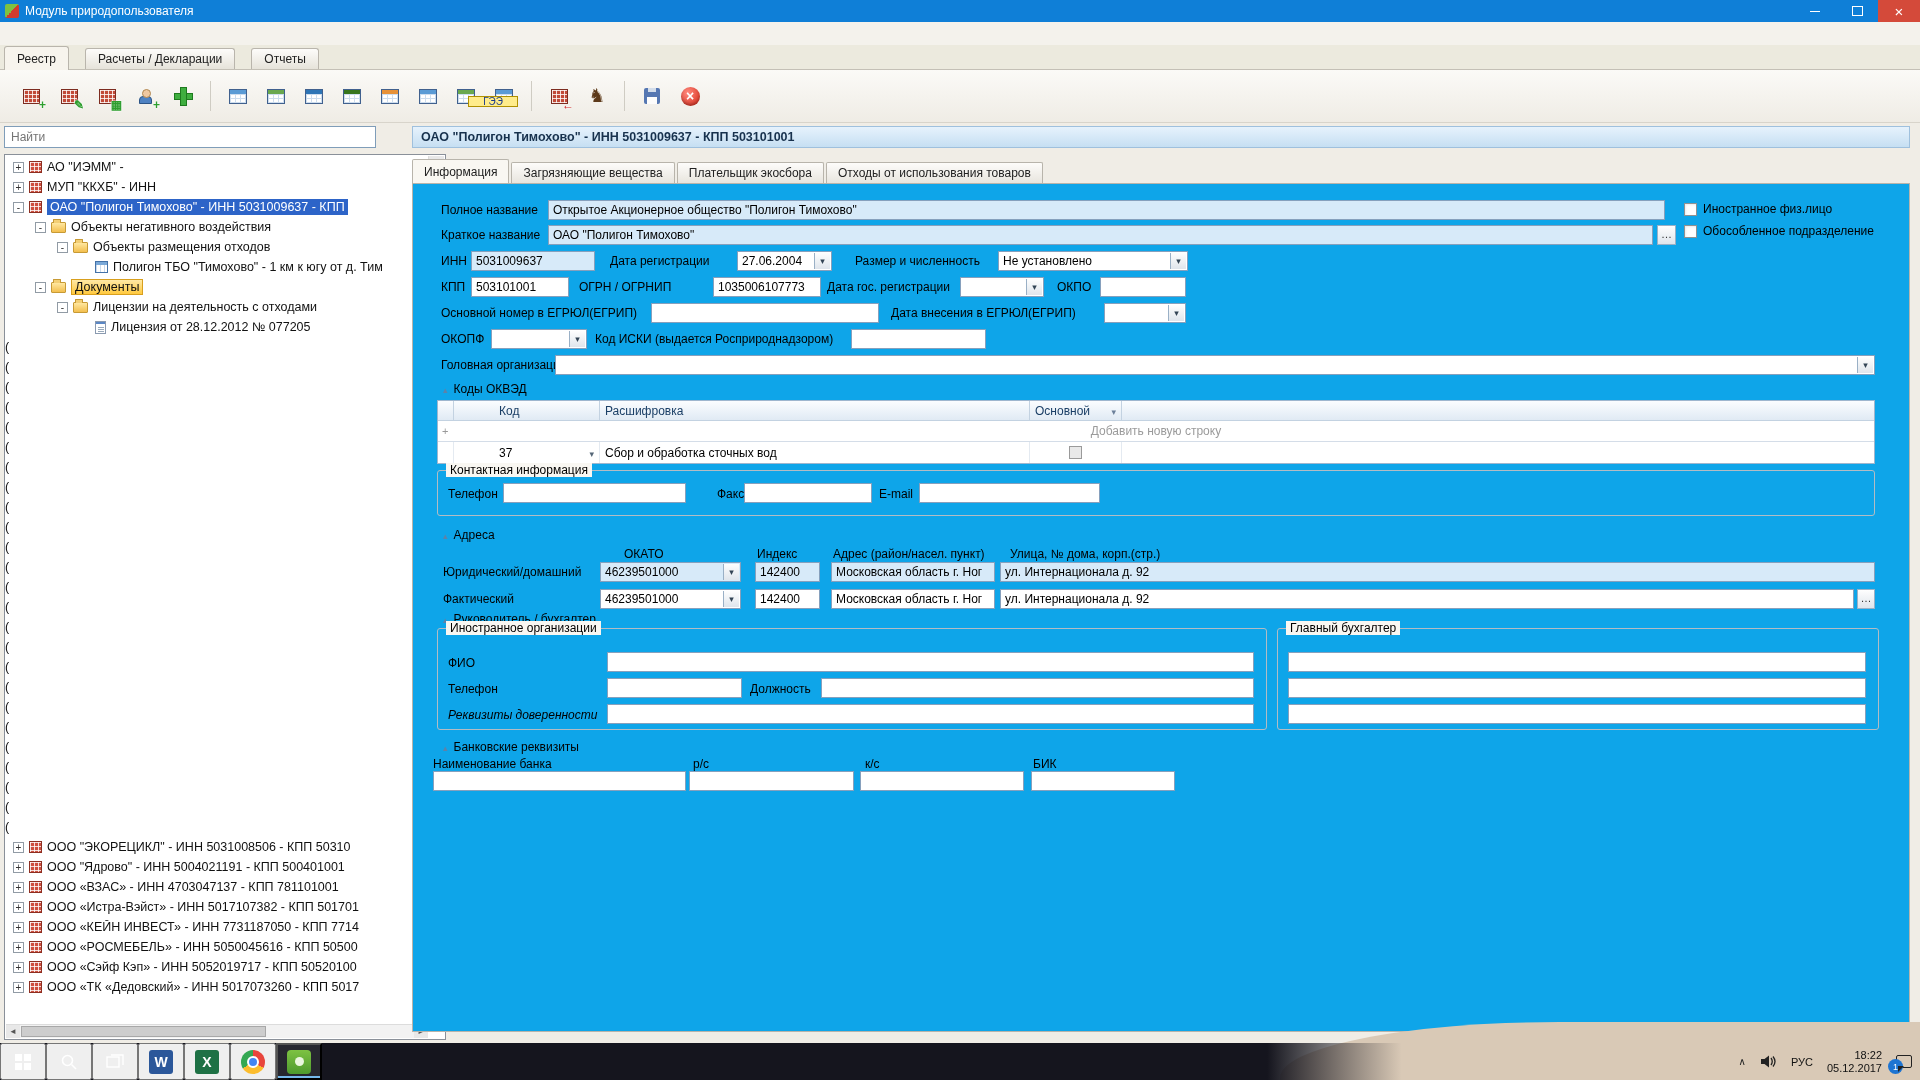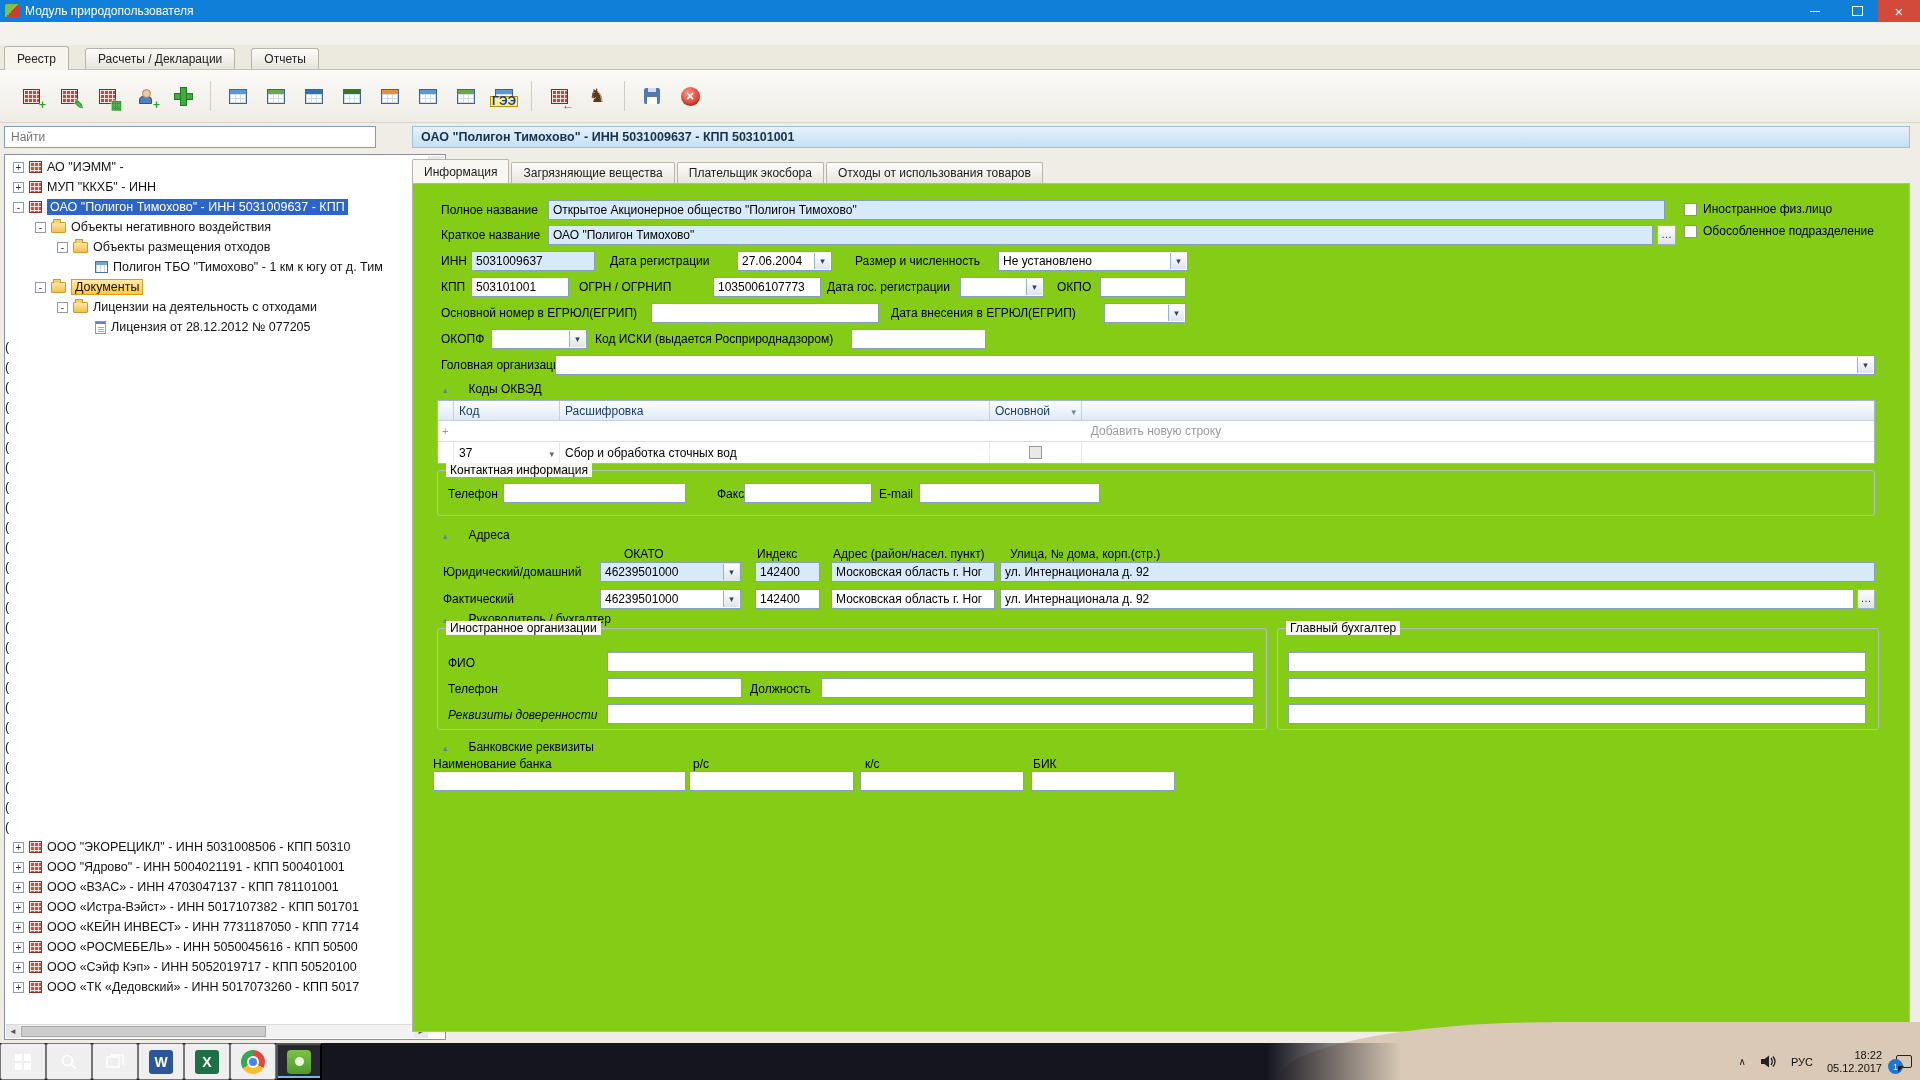--- a/index.html
+++ b/index.html
@@ -41,21 +41,21 @@
   .tbk-plus .tico-base { width:17px; height:17px; }
   .tbk-plus .tico-base::before { content:""; position:absolute; left:0; top:6px; width:17px; height:5px; background:#3fae3f; box-shadow:0 0 0 1px #1e7a1e; }
   .tbk-plus .tico-base::after { content:""; position:absolute; left:6px; top:0; width:5px; height:17px; background:#3fae3f; box-shadow:0 0 0 1px #1e7a1e; }
   .tbk-table-blue .tico-base, .tbk-table-green .tico-base, .tbk-table-blue2 .tico-base, .tbk-table-green2 .tico-base, .tbk-table-orange .tico-base, .tbk-gee .tico-base { width:18px; height:15px; background:#fff; border:1px solid #41618e; background-image:linear-gradient(#cdddee 1px,transparent 1px),linear-gradient(90deg,#cdddee 1px,transparent 1px); background-size:5px 4px; }
   .tbk-table-blue .tico-base  { box-shadow:inset 0 4px 0 #5b9bd5; }
   .tbk-table-green .tico-base { box-shadow:inset 0 4px 0 #6aa84f; }
   .tbk-table-blue2 .tico-base { box-shadow:inset 0 4px 0 #2e75b6; }
   .tbk-table-green2 .tico-base{ box-shadow:inset 0 4px 0 #38761d; }
   .tbk-table-orange .tico-base{ box-shadow:inset 0 4px 0 #e69138; }
   .tbk-gee .tico-base { box-shadow:inset 0 4px 0 #5b9bd5; }
-  .tlab { position:absolute; bottom:-4px; right:-6px; font-size:12px; font-weight:bold; color:#1a3a8c; background:#ffec8b; border:1px solid #b09000; line-height:9px; padding:0 1px; }
+  .tlab { position:absolute; bottom:-4px; right:-6px; font-size:10px; font-weight:normal; color:#1a3a8c; background:#ffec8b; border:1px solid #b09000; line-height:9px; padding:0 14px; }
   .tbk-knight .tico-base::before { content:"♞"; font-size:19px; line-height:18px; color:#5d3a1a; }
   .tbk-floppy .tico-base { width:16px; height:16px; background:#3a62a8; border-radius:2px; opacity:.85; }
   .tbk-floppy .tico-base::before { content:""; position:absolute; left:3px; bottom:0; width:10px; height:7px; background:#fff; }
   .tbk-floppy .tico-base::after { content:""; position:absolute; left:4px; top:0; width:8px; height:4px; background:#cdd9ea; }
   .tbk-xmark .tico-base { width:19px; height:19px; border-radius:50%; background:radial-gradient(circle at 35% 30%, #ff8a7e, #d42312); box-shadow:inset 0 -2px 3px rgba(0,0,0,.25); }
   .tbk-xmark .tico-base::after { content:"×"; position:absolute; inset:0; display:flex; align-items:center; justify-content:center; color:#fff; font-weight:bold; font-size:14px; }
 
   
   .left-panel { position:absolute; left:4px; top:126px; width:442px; bottom:40px; }
   .searchrow { position:absolute; left:0; top:0; right:0; height:24px; }
@@ -90,30 +90,30 @@
   .hsb .arr { position:absolute; top:0; width:14px; height:13px; font-size:8px; color:#555; display:flex; align-items:center; justify-content:center; background:#e8e8e8; }
   .hsb .arr.lf { left:0; } .hsb .arr.rt { right:0; }
   .hthumb { position:absolute; left:15px; top:1px; width:58%; height:11px; background:#cdcdcd; border:1px solid #a8a8a8; }
 
   
   .right-panel { position:absolute; left:410px; right:4px; top:126px; bottom:40px; }
   .form-header { position:absolute; left:2px; right:6px; top:0; height:22px; background:linear-gradient(#e6f2fc,#c6dff2); border:1px solid #9fc0dd; display:flex; align-items:center; padding-left:8px; font-size:12.5px; font-weight:bold; color:#17314d; }
   .ftabs { position:absolute; left:2px; right:6px; top:33px; height:24px; display:flex; align-items:flex-end; }
   .ftab { height:21px; padding:0 11px; display:flex; align-items:center; font-size:12px; background:linear-gradient(#fdfcfa,#e8e5de); border:1px solid #b8b4ab; border-bottom:none; border-radius:2px 2px 0 0; margin-right:2px; color:#222; }
   .ftab.active { background:#f9f7f2; height:24px; position:relative; z-index:2; }
-  .form-box { position:absolute; left:2px; right:6px; top:57px; bottom:8px; background:#84cc16; border:1px solid #b8b4ab; }
+  .form-box { position:absolute; left:2px; right:6px; top:57px; bottom:8px; background:#0ea5e9; border:1px solid #b8b4ab; }
 
   .lbl { position:absolute; font-size:12px; color:#000; line-height:20px; white-space:nowrap; }
   .inp { position:absolute; height:20px; border:1px solid #86a0bd; background:#fff; font-size:12px; color:#000; padding:0 4px; display:flex; align-items:center; white-space:nowrap; overflow:hidden; }
   .inp.filled { background:#d7eaf9; }
   .combo { padding-right:18px; }
   .combo::after { content:"▾"; position:absolute; right:1px; top:1px; bottom:1px; width:15px; background:linear-gradient(#fefefe,#dfe5ec); border-left:1px solid #9ab0c6; color:#345; font-size:9px; display:flex; align-items:center; justify-content:center; }
   .browse-btn { position:absolute; height:20px; background:linear-gradient(#fefefe,#dfe5ec); border:1px solid #9ab0c6; font-size:11px; line-height:11px; display:flex; align-items:flex-end; justify-content:center; padding-bottom:4px; color:#333; }
   .cbox { position:absolute; width:13px; height:13px; background:#fff; border:1px solid #919191; box-shadow:inset 1px 1px 2px rgba(0,0,0,.08); }
-  .sect { position:absolute; font-size:12px; color:#000; display:flex; align-items:center; gap:21px; white-space:nowrap; }
+  .sect { position:absolute; font-size:12px; color:#000; display:flex; align-items:center; gap:6px; white-space:nowrap; }
   .carat::before { content:"▴"; font-size:9px; color:#5e82a8; }
   .gbox { position:absolute; border:1px solid #b3bcc4; border-radius:3px; }
   .gtitle { position:absolute; top:-8px; left:8px; background:#f9f7f2; padding:0 4px; font-size:12px; white-space:nowrap; }
 
   
   .p-full-lbl { left:28px; top:16px; } .p-full-inp { left:135px; top:16px; width:1117px; }
   .cb1 { left:1271px; top:19px; } .cb1-lbl { left:1290px; top:15px; }
   .cb2 { left:1271px; top:41px; } .cb2-lbl { left:1290px; top:37px; }
   .p-short-lbl { left:28px; top:41px; } .p-short-inp { left:135px; top:41px; width:1105px; }
   .p-short-btn { left:1244px; top:41px; width:19px; }
@@ -128,21 +128,21 @@
   .p-egrdate-lbl { left:478px; top:119px; } .p-egrdate-combo { left:691px; top:119px; width:82px; }
   .p-okopf-lbl { left:28px; top:145px; } .p-okopf-combo { left:78px; top:145px; width:96px; }
   .p-iski-lbl { left:182px; top:145px; } .p-iski-inp { left:438px; top:145px; width:135px; }
   .p-head-lbl { left:28px; top:171px; } .p-head-combo { left:142px; top:171px; right:34px; }
 
   .s-okved { left:30px; top:198px; }
   .okved-tbl { position:absolute; left:24px; right:34px; top:216px; background:#fff; border:1px solid #9eb6ce; font-size:12px; }
   .ot-head { display:flex; height:20px; background:linear-gradient(#fbfdff,#e0eaf4); border-bottom:1px solid #c3d2e1; color:#1b3f66; }
   .ot-head > div { border-right:1px solid #c3d2e1; display:flex; align-items:center; padding:0 5px; }
   .ot-c0 { width:16px; flex:0 0 auto; padding:0 !important; justify-content:center; }
-  .ot-c1 { width:106px; flex:0 0 auto; } .ot-c2 { width:430px; flex:0 0 auto; } .ot-c3 { width:92px; flex:0 0 auto; justify-content:space-between; } .ot-c4 { flex:1; border-right:none !important; }
+  .ot-c1 { width:106px; flex:0 0 auto;margin-left:40px; } .ot-c2 { width:430px; flex:0 0 auto; } .ot-c3 { width:92px; flex:0 0 auto; justify-content:space-between; } .ot-c4 { flex:1; border-right:none !important; }
   .hcaret::before { content:"▾"; font-size:9px; color:#6c809a; }
   .ot-addrow { display:flex; align-items:center; height:21px; border-bottom:1px solid #d4dde8; position:relative; }
   .ot-addtext { position:absolute; left:0; right:0; text-align:center; color:#9b9b9b; }
   .addglyph::before { content:"+"; color:#999; font-size:11px; padding-left:4px; }
   .ot-row { display:flex; align-items:center; height:21px; }
   .ot-row > div { height:100%; display:flex; align-items:center; padding:0 5px; border-right:1px solid #e4eaf1; }
   .cellcombo { position:relative; justify-content:space-between; }
   .dd-caret::before { content:"▾"; font-size:9px; color:#567; }
   .ot-row .ot-c3 { justify-content:center; }
   .cb-gray { width:13px; height:13px; background:#e9e9e9; border:1px solid #9a9a9a; }

